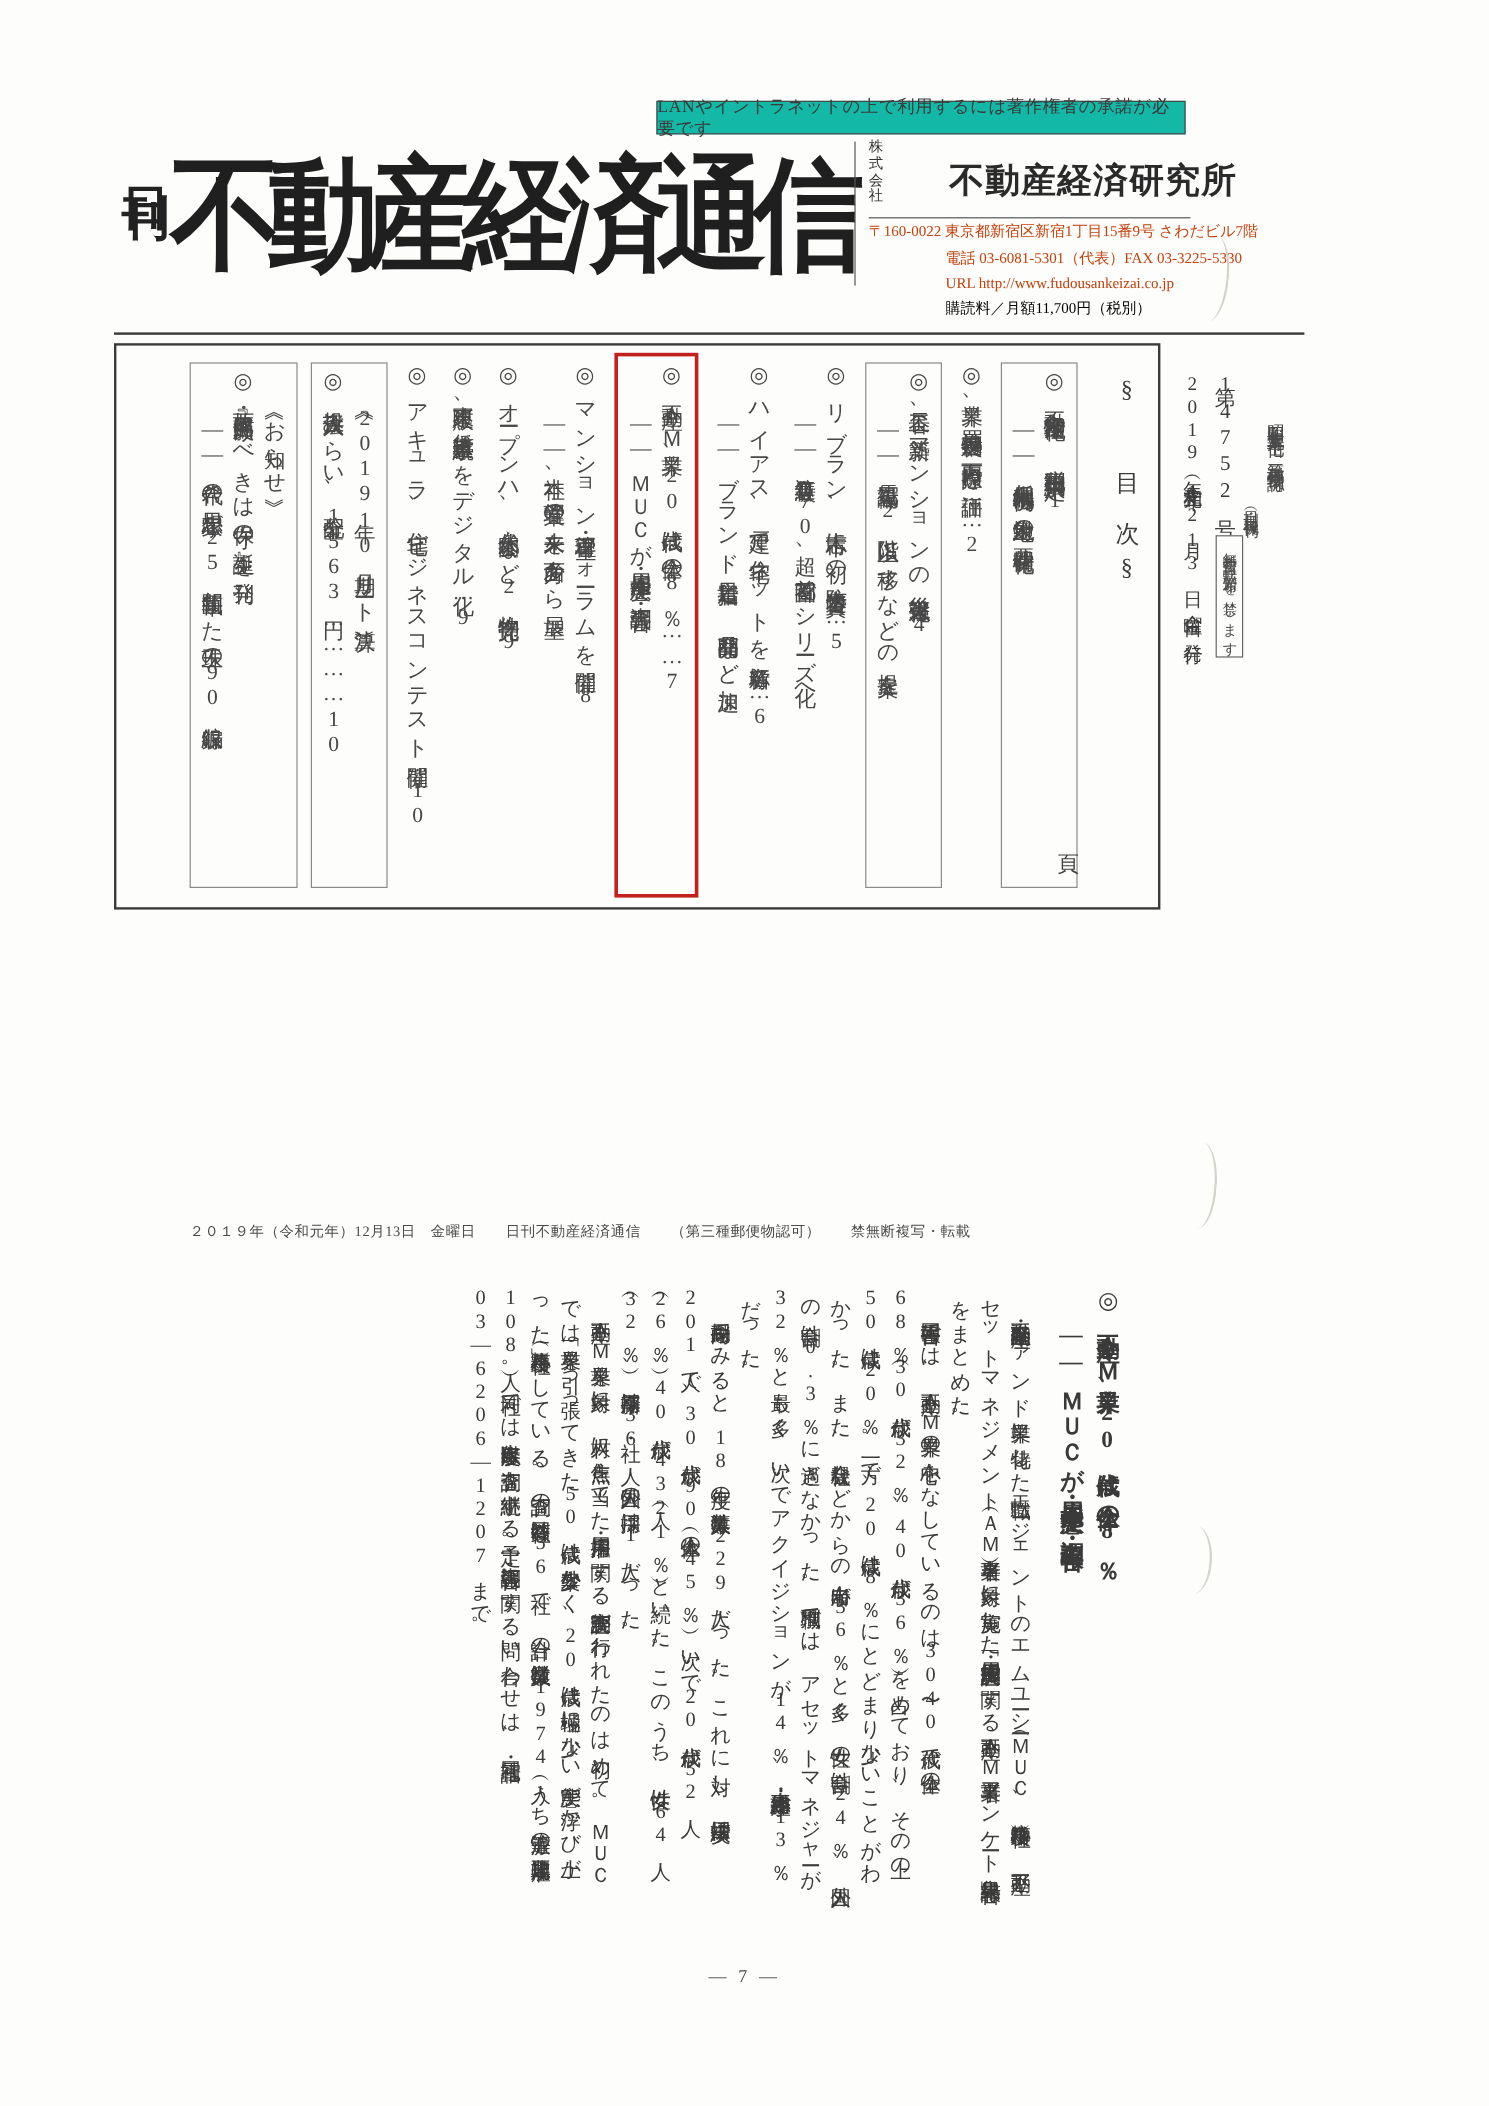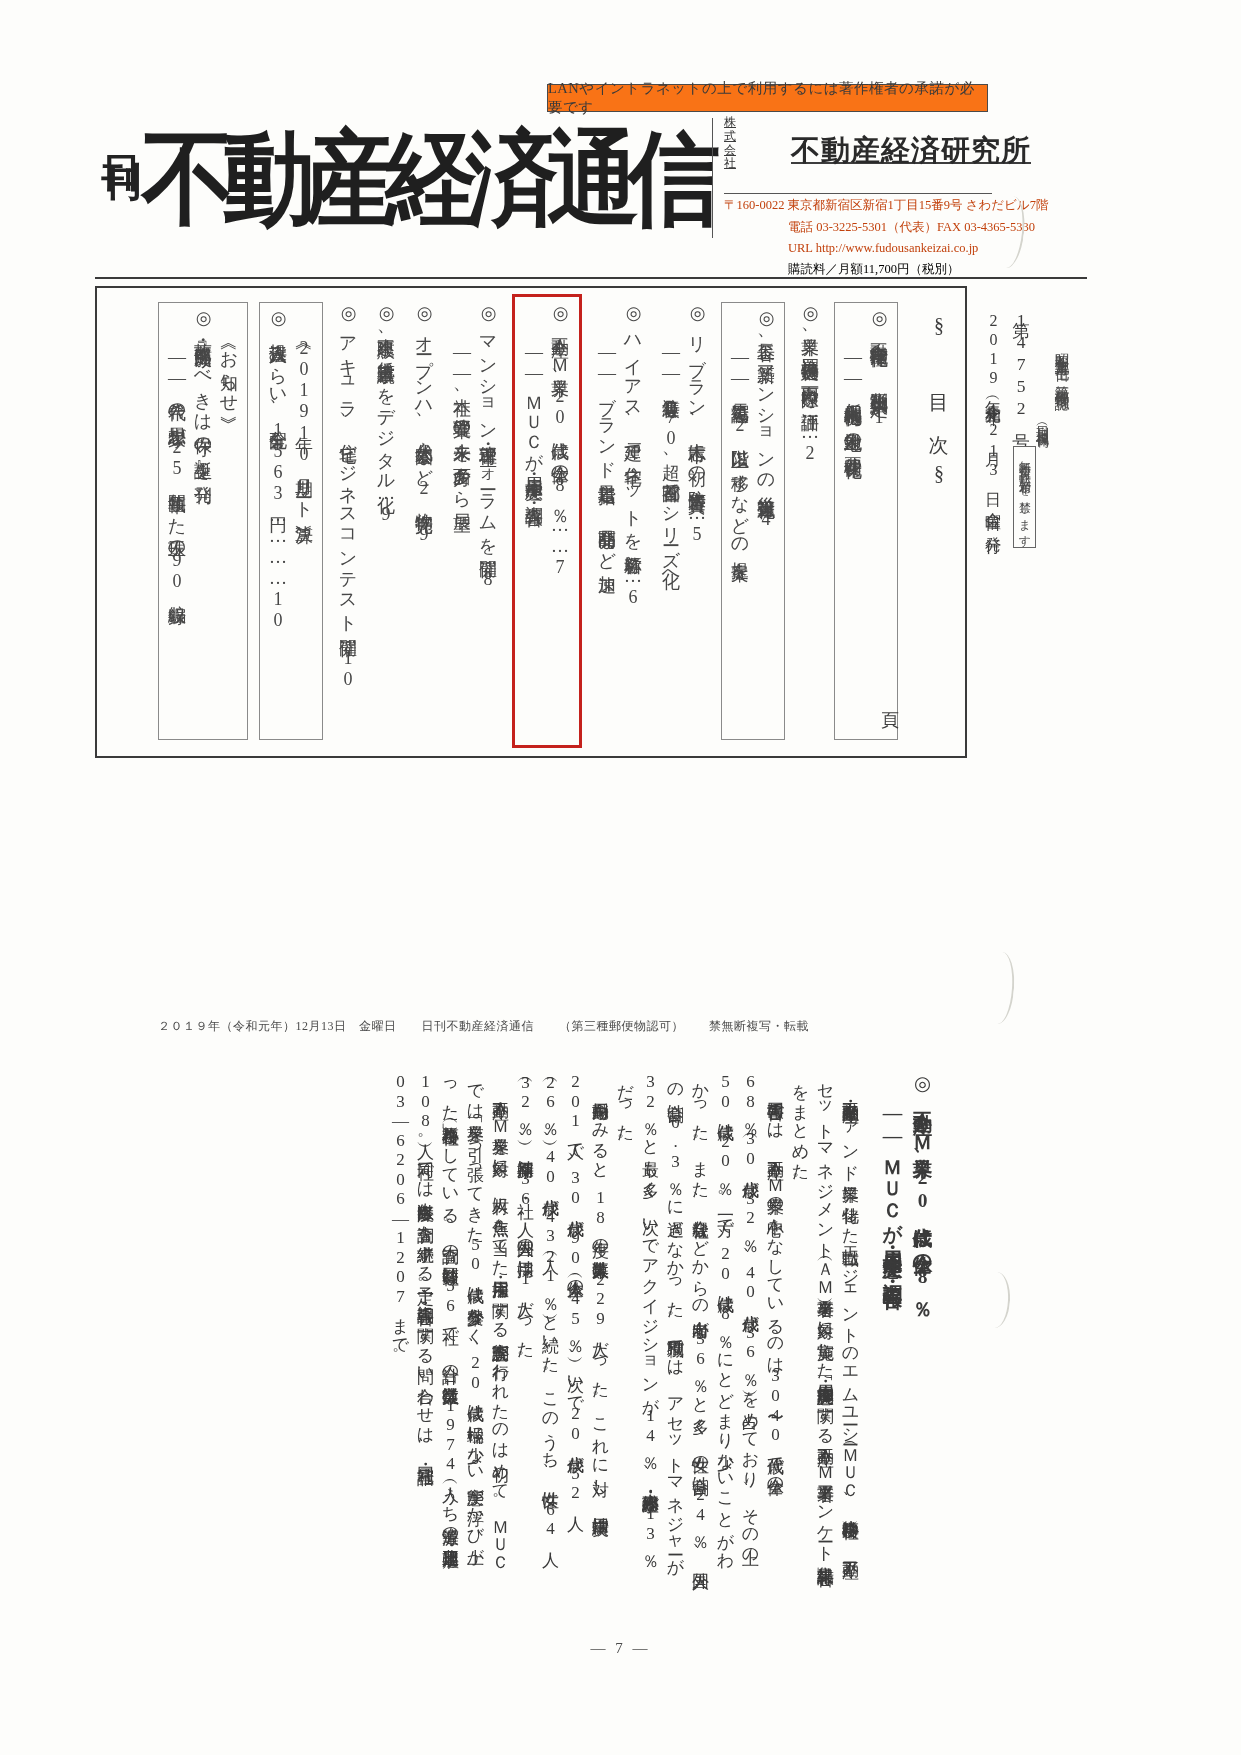--- a/index.html
+++ b/index.html
@@ -7,39 +7,39 @@
     position:relative;width:1241px;height:1755px;margin:0 auto;
     background:#fdfdfb;color:#3d3d3d;
     font-family:"Liberation Serif","DejaVu Serif",serif;
     overflow:hidden;
   }
   .v{writing-mode:vertical-rl;text-orientation:upright;}
 
   
   .banner{
     position:absolute;left:547px;top:84px;width:441px;height:28px;
-    background:#f97316;border:1px solid #4a4a4a;box-sizing:border-box;
+    background:#14b8a6;border:1px solid #4a4a4a;box-sizing:border-box;
     font-size:14.5px;color:#3a3a3a;display:flex;align-items:center;justify-content:center;
     letter-spacing:.5px;
   }
 
   
   .daily-label{
     position:absolute;left:99px;top:124px;height:112px;
     writing-mode:vertical-rl;text-orientation:upright;
     font-size:40px;font-weight:900;color:#222;letter-spacing:6px;line-height:44px;
   }
   .mast-title{
     position:absolute;left:142px;top:110px;width:570px;
     font-size:92px;font-weight:900;color:#1f1f1f;letter-spacing:-11px;
     transform:scaleY(1.12);transform-origin:top left;white-space:nowrap;
   }
   .pub-divider{position:absolute;left:712px;top:118px;height:120px;border-left:1.5px solid #555;}
   .pub-block{position:absolute;left:724px;top:116px;width:268px;}
-  .pub-row{display:flex;align-items:flex-end;gap:7px;border-bottom:1.5px solid #555;padding-bottom:22px;text-decoration:underline;}
+  .pub-row{display:flex;align-items:flex-end;gap:7px;border-bottom:1.5px solid #555;padding-bottom:10px;}
   .pub-prefix{width:2.1em;font-size:12px;line-height:1.15;color:#333;}
   .pub-name{font-size:29px;font-weight:bold;color:#2a2a2a;letter-spacing:1px;white-space:nowrap;margin-left:48px;}
   .pub-line{font-size:12.5px;color:#c2410c;line-height:1.55;margin-top:2px;white-space:nowrap;}
   .pub-line.indent{padding-left:64px;}
   .pub-line.faint{color:#000000;}
 
   .header-rule{position:absolute;left:95px;top:277px;width:992px;border-top:2px solid #3a3a3a;}
 
   
   .issue-approval{position:absolute;left:1052px;top:342px;font-size:14.5px;letter-spacing:1.5px;color:#4a4a4a;}
@@ -109,21 +109,21 @@
   <div class="daily-label">日刊</div>
   <div class="mast-title">不動産経済通信</div>
 
   <div class="pub-divider"></div>
   <div class="pub-block">
     <div class="pub-row">
       <span class="pub-prefix">株式会社</span>
       <span class="pub-name">不動産経済研究所</span>
     </div>
     <div class="pub-line">〒160-0022 東京都新宿区新宿1丁目15番9号 さわだビル7階</div>
-    <div class="pub-line indent">電話 03-3225-5301（代表）FAX 03-4365-5330</div>
+    <div class="pub-line indent">電話 03-6081-5301（代表）FAX 03-3225-5330</div>
     <div class="pub-line indent">URL http://www.fudousankeizai.co.jp</div>
     <div class="pub-line indent faint">購読料／月額11,700円（税別）</div>
   </div>
 
   <div class="header-rule"></div>
 
   <div class="issue-approval v">昭和四十年九月二十七日　第三種郵便物認可</div>
   <div class="issue-daily-note v">日刊（土日・祝日休刊）</div>
   <div class="issue-number v">第14752号</div>
   <div class="issue-ban v">無断複写・転載・頒布を禁じます</div>

